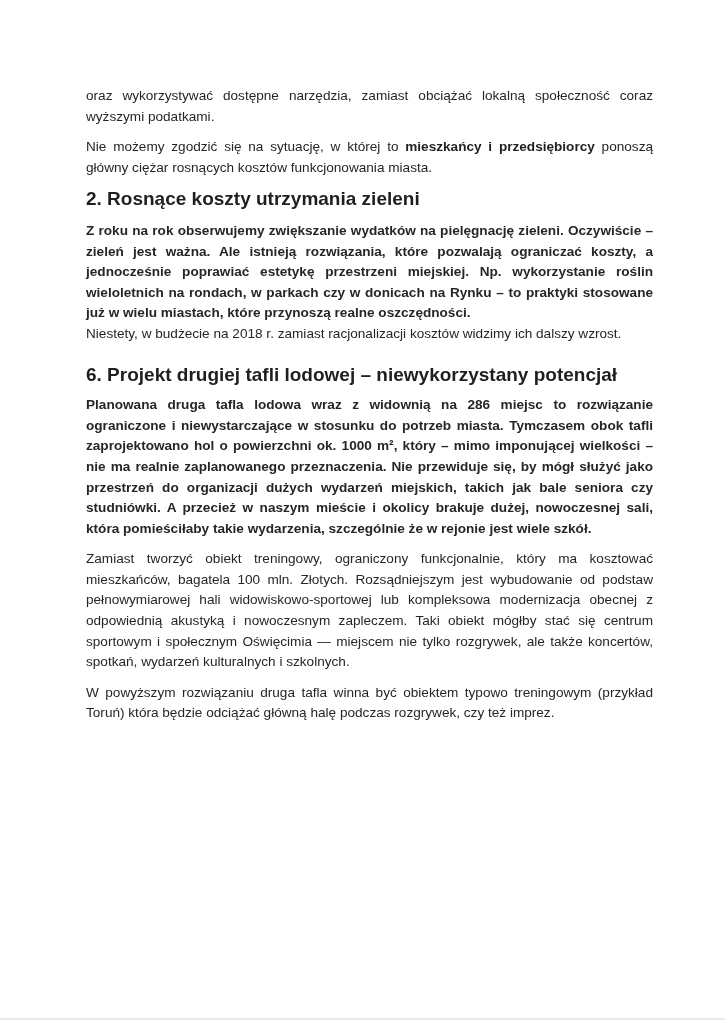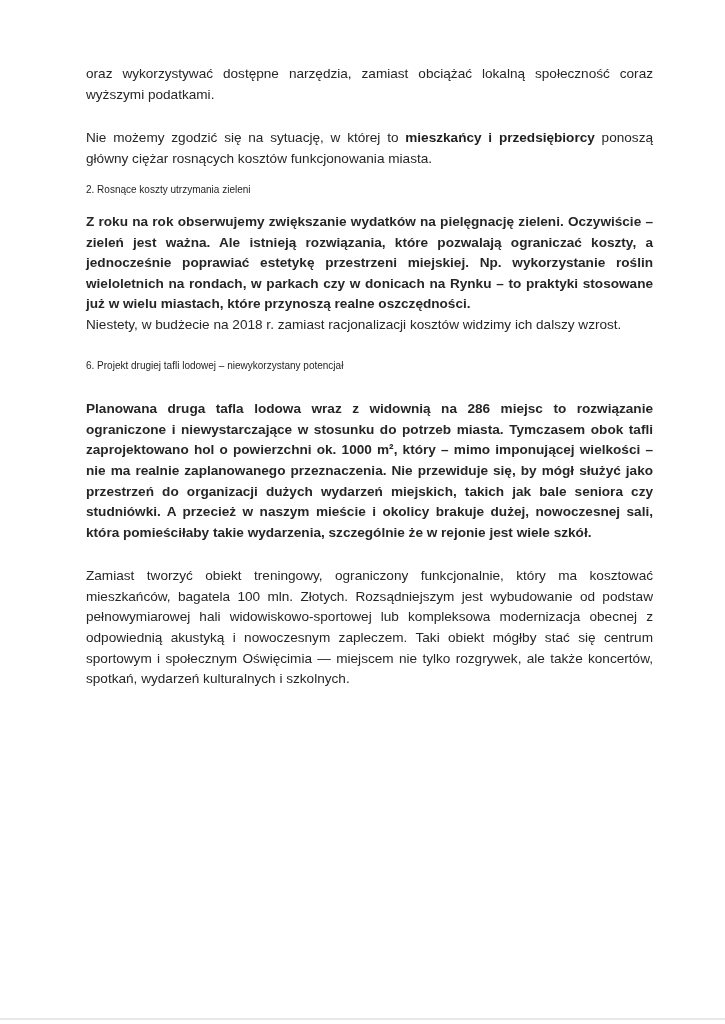--- a/index.html
+++ b/index.html
@@ -1,38 +1,39 @@
 <!DOCTYPE html>
 <html><head>
 <meta charset="utf-8">
 <style>
   html, body { margin: 0; padding: 0; background: #ffffff; }
   body { width: 725px; height: 1024px; position: relative; overflow: hidden; }
   .page {
-    position: absolute; left: 86px; top: 64px; width: 567px;
+    position: absolute; left: 86px; top: 86px; width: 567px;
     font-family: "Liberation Sans", sans-serif;
     font-size: 13.6px; line-height: 20.6px; color: #262626;
   }
   p { margin: 0; text-align: justify; }
-  .gap { margin-top: 23px; }
-  h2 { font-size: 10px; font-weight: normal; margin: 11px 0 0 0; line-height: 20.6px; color: #1f1f1f; }
+  .gap { margin-top: 10px; }
+  h2 { font-size: 19px; font-weight: bold; margin: 11px 0 0 0; line-height: 20.6px; color: #1f1f1f; }
   h2 + p { margin-top: 11px; font-weight: bold; }
   b { font-weight: bold; color: #1f1f1f; }
   .h3gap { margin-top: 20px; }
   .bottom-line { position: absolute; left: 0; top: 1018px; width: 725px; height: 2px; background: #e8e8e8; }
 </style>
 </head>
 <body>
 
 <div class="page">
   <p>oraz wykorzystywać dostępne narzędzia, zamiast obciążać lokalną społeczność coraz wyższymi podatkami.</p>
   <p class="gap"><span>Nie możemy zgodzić się na sytuację, w której to </span><b>mieszkańcy i przedsiębiorcy</b><span> ponoszą główny ciężar rosnących kosztów funkcjonowania miasta.</span></p>
 
   <h2>2. Rosnące koszty utrzymania zieleni</h2>
   <p>Z roku na rok obserwujemy zwiększanie wydatków na pielęgnację zieleni. Oczywiście – zieleń jest ważna. Ale istnieją rozwiązania, które pozwalają ograniczać koszty, a jednocześnie poprawiać estetykę przestrzeni miejskiej. Np. wykorzystanie roślin wieloletnich na rondach, w parkach czy w donicach na Rynku – to praktyki stosowane już w wielu miastach, które przynoszą realne oszczędności.</p>
   <p>Niestety, w budżecie na 2018 r. zamiast racjonalizacji kosztów widzimy ich dalszy wzrost.</p>
 
   <h2 class="h3gap">6. Projekt drugiej tafli lodowej – niewykorzystany potencjał</h2>
   <p class="gap">Planowana druga tafla lodowa wraz z widownią na 286 miejsc to rozwiązanie ograniczone i niewystarczające w stosunku do potrzeb miasta. Tymczasem obok tafli zaprojektowano hol o powierzchni ok. 1000 m², który – mimo imponującej wielkości – nie ma realnie zaplanowanego przeznaczenia. Nie przewiduje się, by mógł służyć jako przestrzeń do organizacji dużych wydarzeń miejskich, takich jak bale seniora czy studniówki. A przecież w naszym mieście i okolicy brakuje dużej, nowoczesnej sali, która pomieściłaby takie wydarzenia, szczególnie że w rejonie jest wiele szkół.</p>
   <p class="gap">Zamiast tworzyć obiekt treningowy, ograniczony funkcjonalnie, który ma kosztować mieszkańców, bagatela 100 mln. Złotych. Rozsądniejszym jest wybudowanie od podstaw pełnowymiarowej hali widowiskowo-sportowej lub kompleksowa modernizacja obecnej z odpowiednią akustyką i nowoczesnym zapleczem.  Taki obiekt mógłby stać się centrum sportowym i społecznym Oświęcimia — miejscem nie tylko rozgrywek, ale także koncertów, spotkań, wydarzeń kulturalnych i szkolnych.</p>
+  <p class="gap">W powyższym rozwiązaniu druga tafla winna być obiektem typowo treningowym (przykład Toruń) która będzie odciążać główną halę podczas rozgrywek, czy też imprez.</p>
 </div>
 
 <div class="bottom-line"></div>
 
 </body></html>

